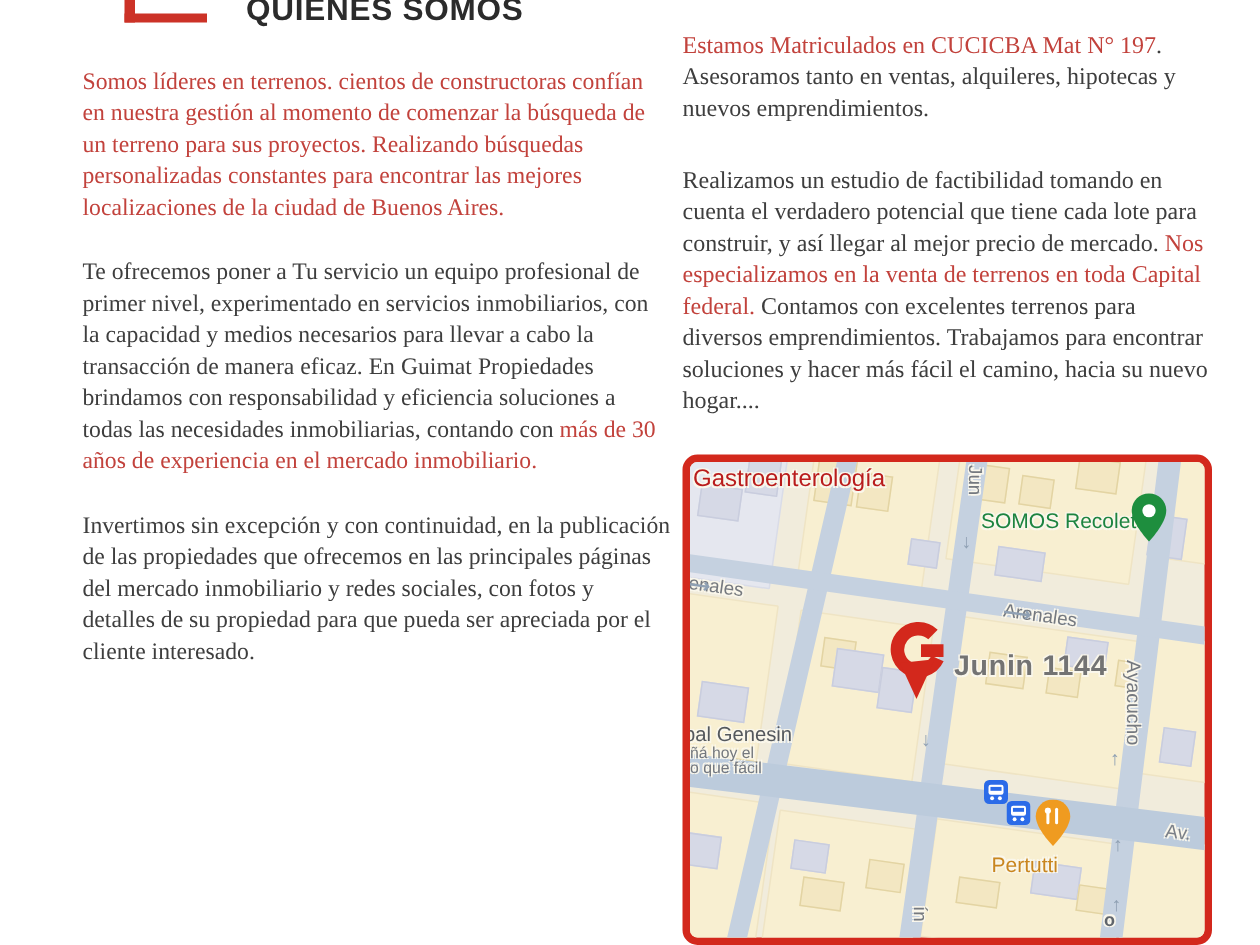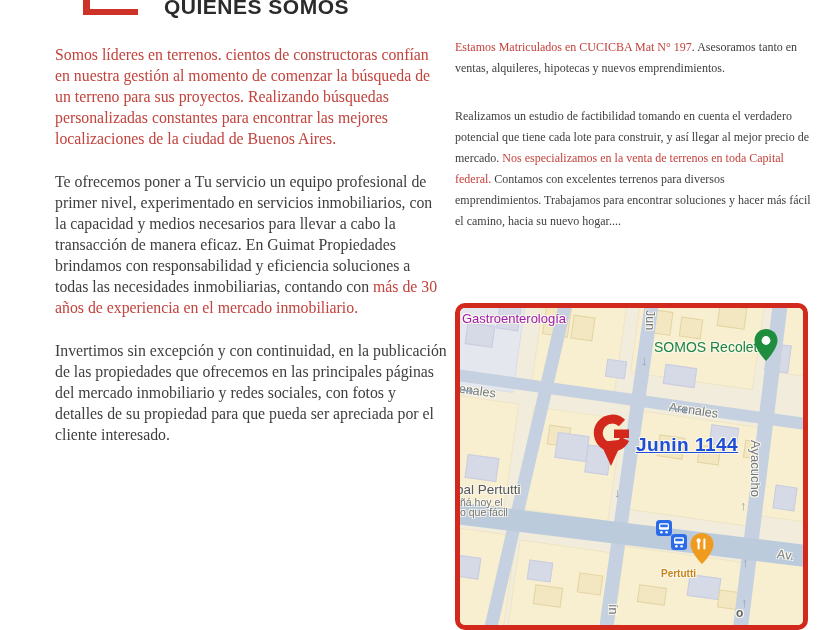--- a/index.html
+++ b/index.html
@@ -13,21 +13,21 @@
     border-left:7px solid #cc3227;border-bottom:6px solid #cc3227;
   }
   .page-title{
     position:absolute;left:164px;top:-5px;margin:0;
     font-size:21px;font-weight:bold;color:#2b2b2b;letter-spacing:.5px;
   }
   
   .col{position:absolute;color:#3e3e3e;font-family:Liberation Serif, serif;}
   .col p{margin:0 0 22px 0;}
   .col-left{left:55px;top:44px;width:392px;font-size:15.8px;line-height:21px;}
-  .col-right{left:455px;top:37px;width:358px;font-size:12px;line-height:21px;}
+  .col-right{left:455px;top:20px;width:358px;font-size:16px;line-height:21px;}
   .col-right p{margin:0 0 27px 0;}
   .red{color:#c2423c;}
   
   .map{
     position:absolute;left:455px;top:303px;width:343px;height:317px;
     border:5px solid #d3281c;border-radius:10px;overflow:hidden;
     background:#f1ecdc;
   }
   .map *{position:absolute;}
   .blk{border-radius:1px;}
@@ -37,23 +37,23 @@
   .bld.g{background:#d6d9e6;border:1px solid #c9cdde;}
   .st{background:#c5d1e0;border-radius:2px;}
   .st.wide{background:#bccbdc;}
   .mlabel{
     white-space:nowrap;
     text-shadow:-1px -1px 0 #faf7ec,1px -1px 0 #faf7ec,-1px 1px 0 #faf7ec,1px 1px 0 #faf7ec;
   }
   .street-name{color:#75797f;font-size:12.5px;font-weight:500;}
   .arrow{color:#8fa0b3;font-size:13px;font-weight:bold;text-shadow:none;}
   .vert{transform-origin:0 0;transform:rotate(90deg);}
-  .marker-title{color:#1d4ed8;font-size:19px;font-weight:bold;letter-spacing:.5px;text-decoration:underline;}
+  .marker-title{color:#737373;font-size:19px;font-weight:bold;letter-spacing:.5px;}
   .poi-green{color:#1d8440;font-size:14px;font-weight:500;}
-  .poi-orange{color:#c9861f;font-size:10px;font-weight:700;}
+  .poi-orange{color:#c9861f;font-size:14px;font-weight:400;}
   .gray-sm{color:#74787e;font-size:10.5px;}
 </style>
 </head>
 <body>
 
 <div class="logo-frag"></div>
 <h1 class="page-title">QUIENES SOMOS</h1>
 
 <div class="col col-left">
   <p class="red">Somos líderes en terrenos. cientos de constructoras confían en nuestra gestión al momento de comenzar la búsqueda de un terreno para sus proyectos. Realizando búsquedas personalizadas constantes para encontrar las mejores localizaciones de la ciudad de Buenos Aires.</p>
@@ -116,21 +116,21 @@
   <div class="st" style="left:292px;top:-20px;width:15px;height:370px;transform:rotate(7deg)"></div>
   <div class="st" style="left:-18px;top:86px;width:385px;height:12px;transform:rotate(8deg)"></div>
   <div class="st wide" style="left:-18px;top:216px;width:385px;height:22px;transform:rotate(7deg)"></div>
 
   <div class="mlabel arrow" style="left:181px;top:45px">↓</div>
   <div class="mlabel arrow" style="left:154px;top:177px">↓</div>
   <div class="mlabel arrow" style="left:280px;top:190px">↑</div>
   <div class="mlabel arrow" style="left:282px;top:247px">↑</div>
   <div class="mlabel arrow" style="left:281px;top:287px">↑</div>
 
-  <div class="mlabel" style="left:2px;top:3px;font-size:13px;color:#a21caf">Gastroenterología</div>
+  <div class="mlabel" style="left:2px;top:3px;font-size:16px;color:#b91c1c">Gastroenterología</div>
   <div class="mlabel street-name vert" style="left:197px;top:2px">Jun</div>
   <div class="mlabel street-name" style="left:-4px;top:73px;transform:rotate(8deg)">
       <span>renales</span> 
       <span class="arrow">⟶</span>
     </div>
   <div class="mlabel street-name" style="left:210px;top:92px;transform:rotate(8deg)">
       <span>Arenales</span> 
       <span class="arrow">⟶</span>
     </div>
   <div class="mlabel street-name vert" style="left:303px;top:132px;font-size:13px">Ayacucho</div>
@@ -144,21 +144,21 @@
     <circle cx="13" cy="12.5" r="4.4" fill="#ffffff"></circle>
   </svg>
 
   <svg style="left:133px;top:106px" width="40" height="56" viewBox="0 0 40 56">
     <path d="M 29 9 A 14 14 0 1 0 32 25" stroke="#d3281c" stroke-width="9" fill="none"></path>
     <rect x="21" y="15.5" width="15" height="8.5" fill="#d3281c"></rect>
     <polygon points="7,28 30,25.5 18,52" fill="#d3281c"></polygon>
   </svg>
   <div class="mlabel marker-title" style="left:176px;top:126px">Junin 1144</div>
 
-  <div class="mlabel" style="left:-4px;top:174px;font-size:13.5px;color:#54585d">bal Pertutti</div>
+  <div class="mlabel" style="left:-4px;top:174px;font-size:13.5px;color:#54585d">bal Genesin</div>
   <div class="mlabel gray-sm" style="left:0px;top:188px">ñá hoy el</div>
   <div class="mlabel gray-sm" style="left:0px;top:198px">o que fácil</div>
 
   <svg style="left:196px;top:212px" width="16" height="16" viewBox="0 0 16 16">
     <rect x="0" y="0" width="16" height="16" rx="3.5" fill="#2b6be8"></rect>
     <rect x="3" y="3.2" width="10" height="6.6" rx="1.5" fill="#ffffff"></rect>
     <rect x="4.3" y="4.6" width="7.4" height="2.6" fill="#2b6be8"></rect>
     <circle cx="5.4" cy="12.2" r="1.3" fill="#ffffff"></circle>
       <circle cx="10.6" cy="12.2" r="1.3" fill="#ffffff"></circle>
   </svg>

